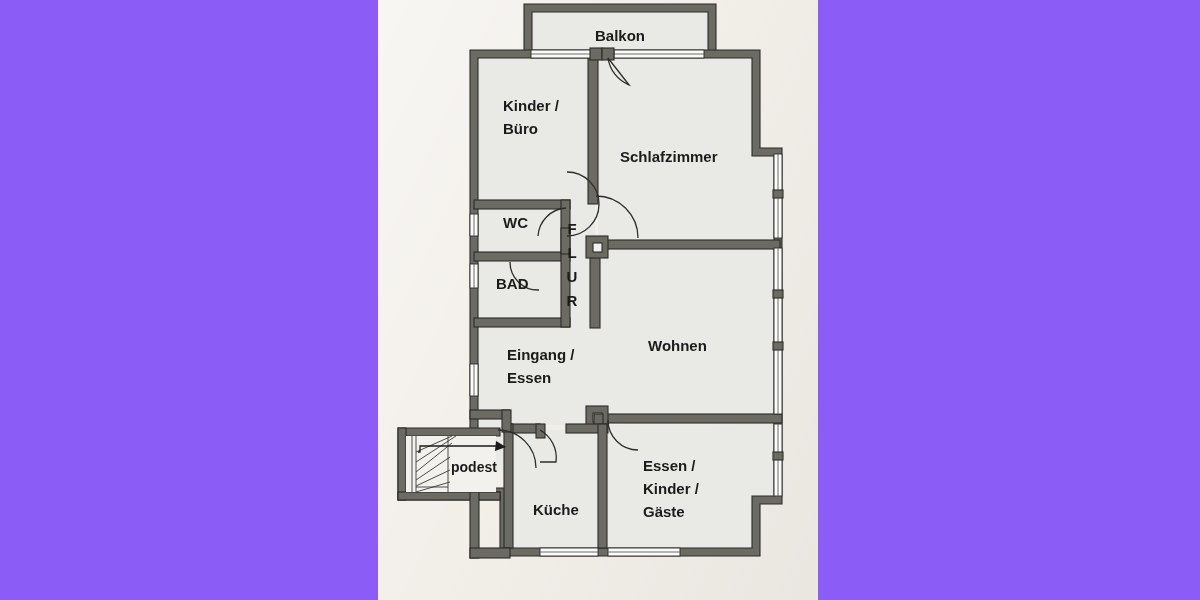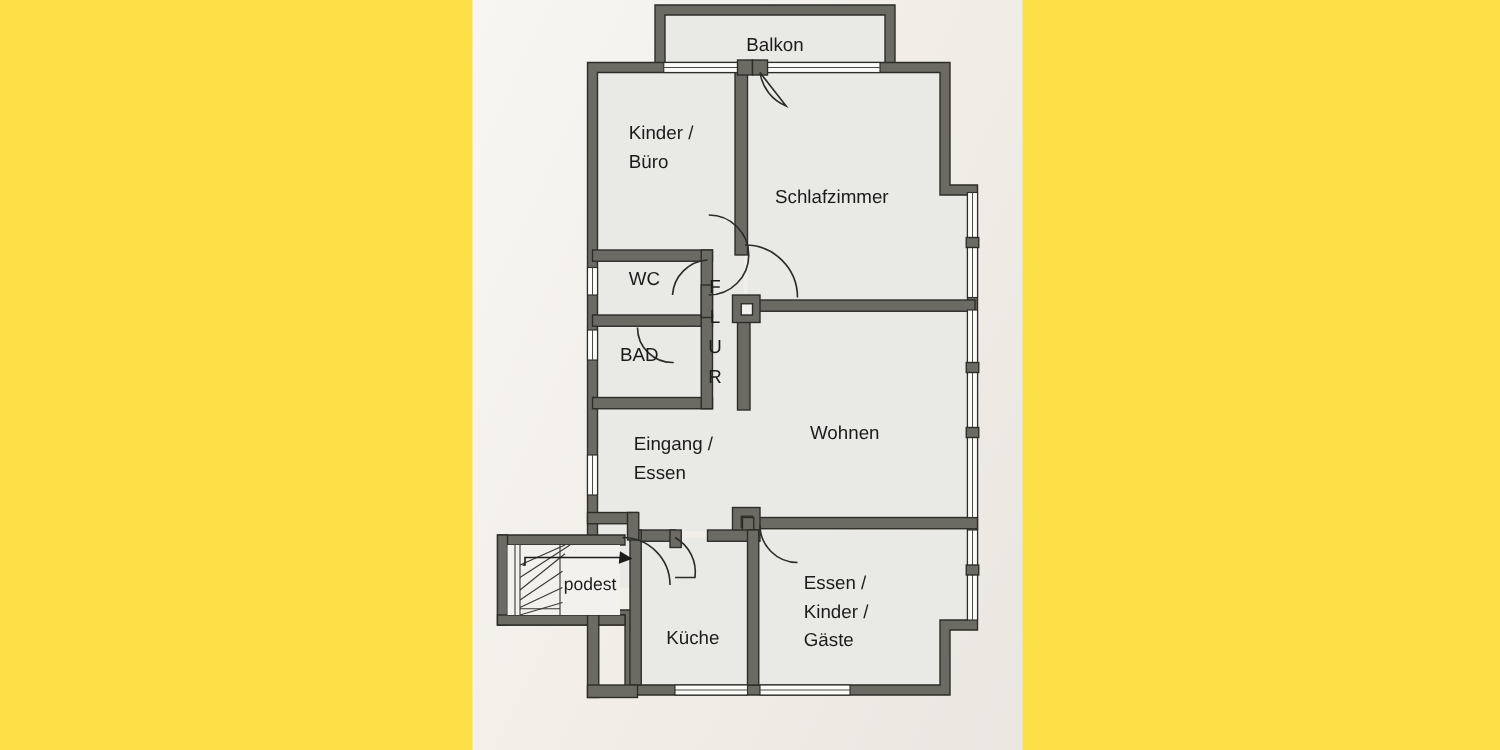--- a/index.html
+++ b/index.html
@@ -1,18 +1,18 @@
 <!DOCTYPE html>
 <html><head>
 <meta charset="utf-8">
 <style>
   html,body{margin:0;padding:0;background:#ffffff;}
   body{width:1200px;height:600px;overflow:hidden;
        font-family:"Liberation Sans","DejaVu Sans",sans-serif;}
-  #stage{position:relative;width:1200px;height:600px;background:#fde047;}
+  #stage{position:relative;width:1200px;height:600px;background:#8b5cf6;font-weight:bold;}
   #paper{position:absolute;left:378px;top:0;width:440px;height:600px;
          background:#f2efe9;}
   #paper:after{content:"";position:absolute;inset:0;
          background:linear-gradient(115deg,rgba(255,255,255,.45) 0%,rgba(255,255,255,0) 45%,rgba(0,0,0,.035) 100%);
          pointer-events:none;}
   svg#plan{position:absolute;left:0;top:0;width:1200px;height:600px;}
   .rm-label{font-family:"Liberation Sans","DejaVu Sans",sans-serif;
             fill:#1b1b1b;font-size:15px;}
   .rm-label.sm{font-size:14px;}
   .flur-letter{font-family:"Liberation Sans","DejaVu Sans",sans-serif;

